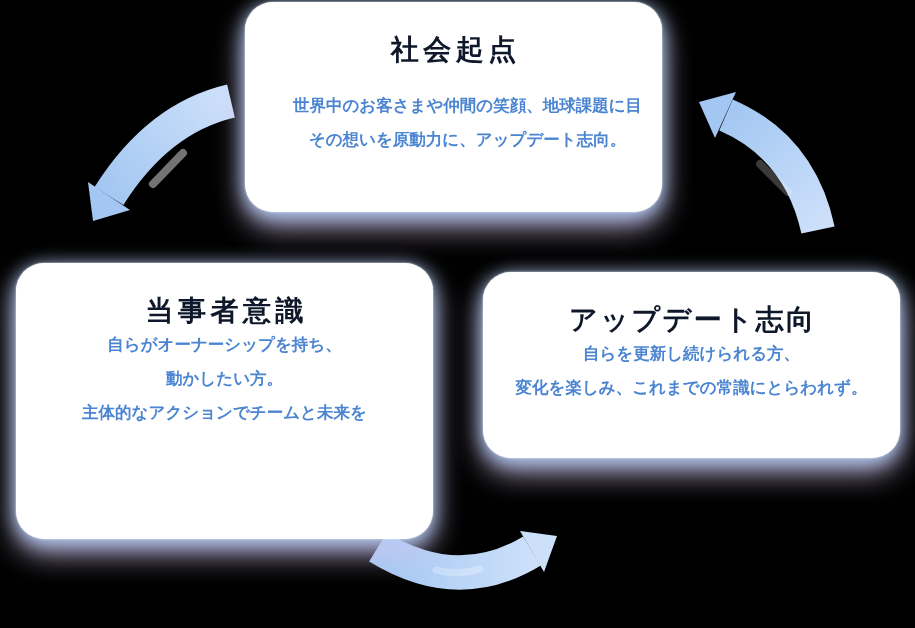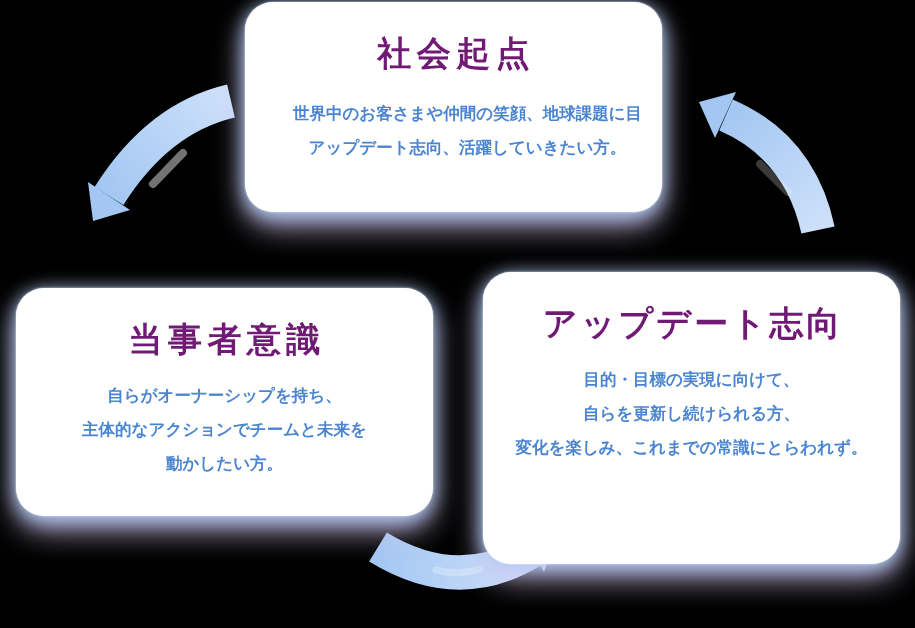--- a/index.html
+++ b/index.html
@@ -10,28 +10,28 @@
   }
   #arrows{position:absolute;left:0;top:0;width:915px;height:628px;}
   .card{
     position:absolute;background:#ffffff;border-radius:28px;text-align:center;
     box-shadow:
       0 0 2px rgba(255,255,255,.85),
       0 3px 18px rgba(168,203,246,.95),
       0 14px 30px rgba(214,199,240,.85);
   }
   .card-top{left:245px;top:2px;width:417px;height:210px;}
-  .card-bl{left:16px;top:288px;width:417px;height:228px;}
-  .card-br{left:483px;top:272px;width:417px;height:292px;}
+  .card-bl{left:16px;top:263px;width:417px;height:276px;}
+  .card-br{left:483px;top:272px;width:417px;height:186px;}
   .card .title{
-    margin:30px 0 0;font-size:34px;font-weight:700;color:#701a75;
+    margin:30px 0 0;font-size:28px;font-weight:700;color:#0f172a;
     letter-spacing:.16em;text-indent:.16em;line-height:1.25;
   }
   .card-br .title{letter-spacing:.09em;text-indent:.09em;}
-  .body{margin-top:18px;font-size:16.5px;line-height:34px;font-weight:600;color:#4b85d1;}
+  .body{font-size:16.5px;line-height:34px;font-weight:600;color:#4b85d1;}
   .card-top .body{margin-top:22px;padding-left:28px;}
   .body span{display:block;}
   .streak{stroke:rgba(255,255,255,.45);fill:none;stroke-linecap:round;}
 </style>
 </head>
 <body>
 
 <div id="stage">
 
   <svg id="arrows" viewBox="0 0 915 628" xmlns="http://www.w3.org/2000/svg">
@@ -66,35 +66,34 @@
       <path d="M 378 547 Q 458 596 532 551" stroke="url(#gradB)" stroke-width="34" fill="none"></path>
       <polygon points="544,572 520,531 557,536" fill="#cde0fa"></polygon>
       <path class="streak" d="M 436 570 Q 458 576 480 569" stroke-width="7" opacity="0.6"></path>
     </g>
   </svg>
 
   <section class="card card-top">
     <h2 class="title">社会起点</h2>
     <div class="body">
       <span>世界中のお客さまや仲間の笑顔、地球課題に目</span>
-      <span>アップデート志向、活躍していきたい方。</span>
+      <span>その想いを原動力に、アップデート志向。</span>
     </div>
   </section>
 
   <section class="card card-bl">
     <h2 class="title">当事者意識</h2>
     <div class="body">
       <span>自らがオーナーシップを持ち、</span>
+      <span>動かしたい方。</span>
       <span>主体的なアクションでチームと未来を</span>
-      <span>動かしたい方。</span>
     </div>
   </section>
 
   <section class="card card-br">
     <h2 class="title">アップデート志向</h2>
     <div class="body">
-      <span>目的・目標の実現に向けて、</span>
       <span>自らを更新し続けられる方、</span>
       <span>変化を楽しみ、これまでの常識にとらわれず。</span>
     </div>
   </section>
 
 </div>
 
 </body></html>

